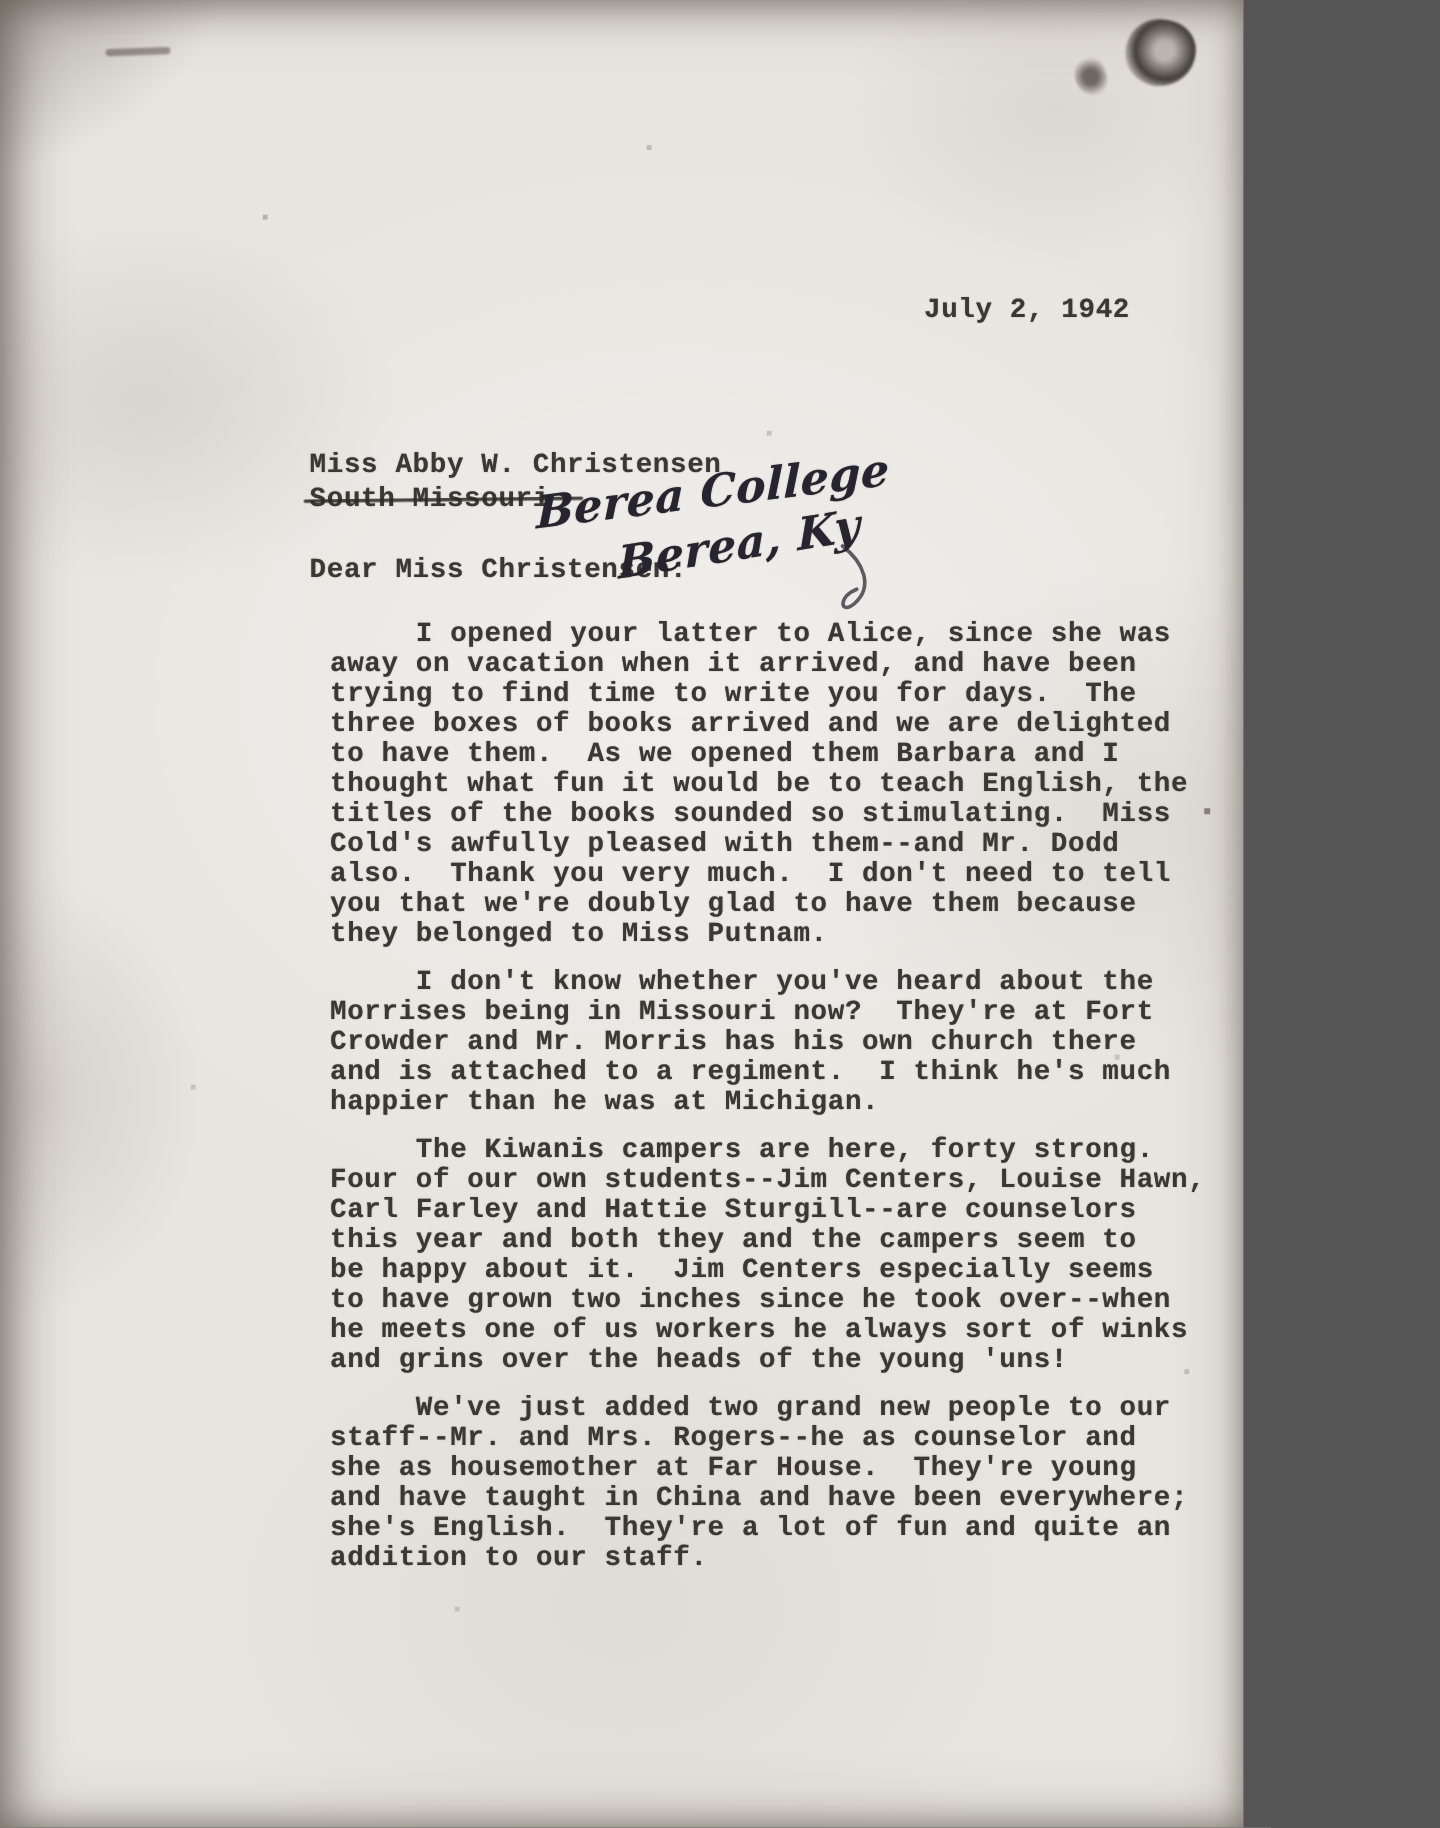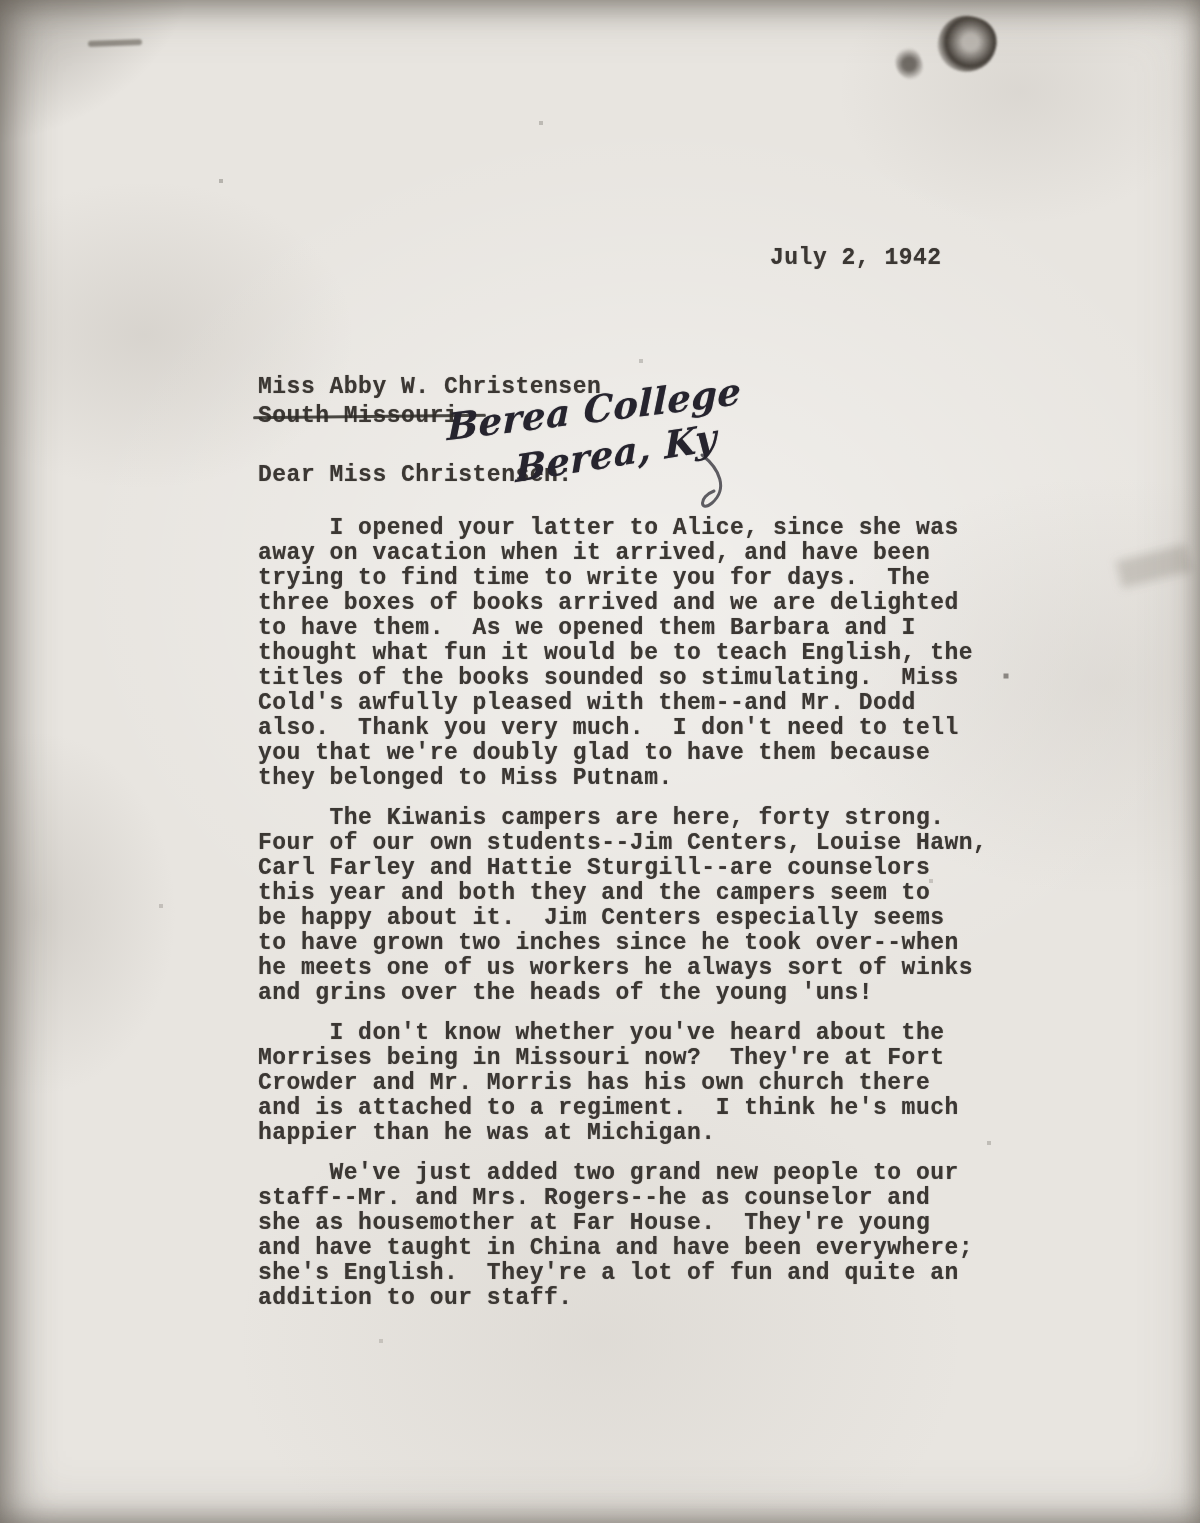--- a/index.html
+++ b/index.html
@@ -1,18 +1,18 @@
 <!DOCTYPE html>
 <html><head>
 <meta charset="utf-8">
 <style>
   html, body { margin: 0; padding: 0; background: #555; }
   .scan {
     position: relative;
-    width: 1200px;
+    width: 1036px;
     height: 1523px;
     overflow: hidden;
     background:
       radial-gradient(ellipse 820px 640px at 55% 38%, rgba(255,255,255,0.38), transparent 72%),
       #e8e5e0;
     font-family: "Liberation Mono", "DejaVu Sans Mono", monospace;
   }
   
   .mottle {
     position: absolute; inset: 0; pointer-events: none;
@@ -90,21 +90,21 @@
   .strike::after {
     content: ""; position: absolute; top: 13px; height: 3px;
     background: rgba(45,42,38,0.85); border-radius: 2px; filter: blur(0.4px);
   }
   .strike-1::after { left: -8px; right: -36px; transform: rotate(-1deg); }
   .strike-2::after { left: -5px; right: -28px; transform: rotate(-0.6deg); }
 
   .salutation { margin-top: 30px; line-height: 29px; }
 
   .para {
-    margin: 15px 0 0 0;
+    margin: 15px 0 0 17px;
     white-space: pre;
     line-height: 25px;
   }
   .para.first { margin-top: 26px; }
 
   
   .handwritten {
     position: absolute;
     font-family: "DejaVu Serif", serif;
     font-style: italic;
@@ -154,33 +154,33 @@
 away on vacation when it arrived, and have been
 trying to find time to write you for days.  The
 three boxes of books arrived and we are delighted
 to have them.  As we opened them Barbara and I
 thought what fun it would be to teach English, the
 titles of the books sounded so stimulating.  Miss
 Cold's awfully pleased with them--and Mr. Dodd
 also.  Thank you very much.  I don't need to tell
 you that we're doubly glad to have them because
 they belonged to Miss Putnam.</p>
+    <p class="para">     I don't know whether you've heard about the
+Morrises being in Missouri now?  They're at Fort
+Crowder and Mr. Morris has his own church there
+and is attached to a regiment.  I think he's much
+happier than he was at Michigan.</p>
     <p class="para">     The Kiwanis campers are here, forty strong.
 Four of our own students--Jim Centers, Louise Hawn,
 Carl Farley and Hattie Sturgill--are counselors
 this year and both they and the campers seem to
 be happy about it.  Jim Centers especially seems
 to have grown two inches since he took over--when
 he meets one of us workers he always sort of winks
 and grins over the heads of the young 'uns!</p>
-    <p class="para">     I don't know whether you've heard about the
-Morrises being in Missouri now?  They're at Fort
-Crowder and Mr. Morris has his own church there
-and is attached to a regiment.  I think he's much
-happier than he was at Michigan.</p>
     <p class="para">     We've just added two grand new people to our
 staff--Mr. and Mrs. Rogers--he as counselor and
 she as housemother at Far House.  They're young
 and have taught in China and have been everywhere;
 she's English.  They're a lot of fun and quite an
 addition to our staff.</p>
 
   </div>
 
   <div class="edges"></div>

